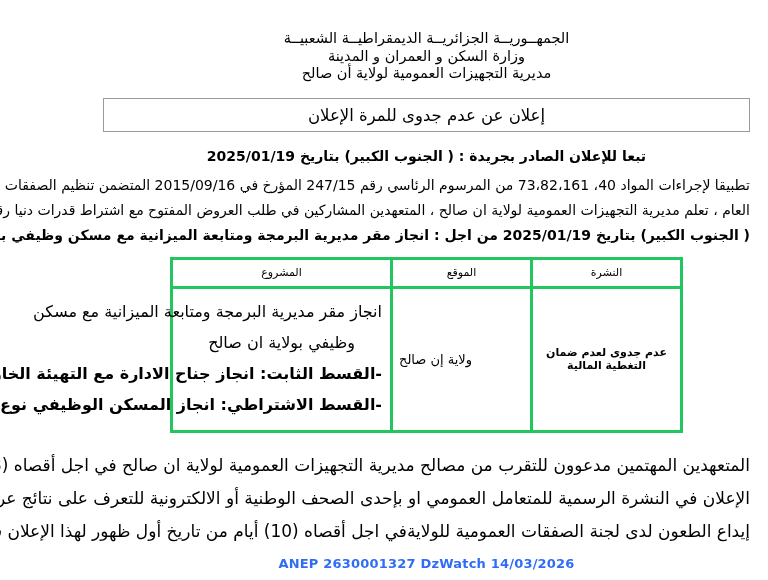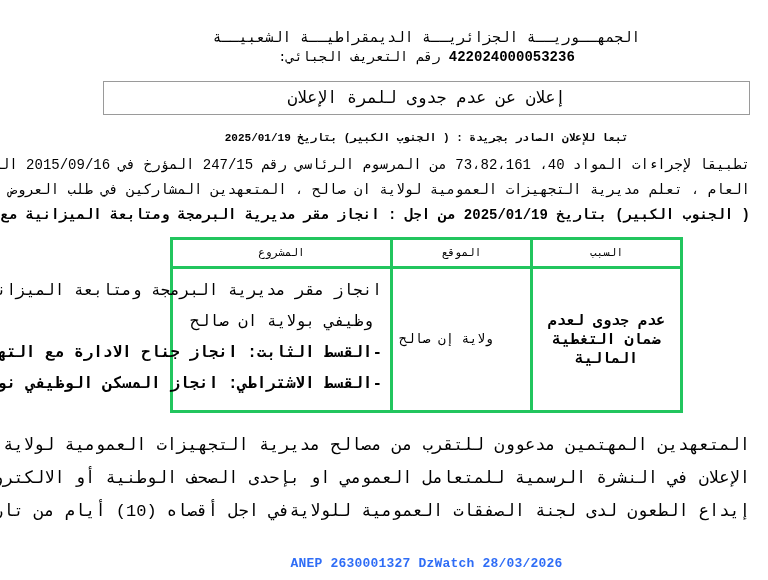--- a/index.html
+++ b/index.html
@@ -14,21 +14,20 @@
     color: #000000;
     overflow: hidden;
   }
 
   .page {
     position: relative;
     width: 683px;
     height: 580px;
     box-sizing: border-box;
     padding: 0 18px;
-    font-family: Liberation Mono, monospace;
   }
 
   
   .letterhead {
     text-align: center;
     padding-top: 30px;
     line-height: 1.22;
   }
   .letterhead .lh-line {
     font-size: 14.5px;
@@ -57,21 +56,21 @@
     justify-content: center;
   }
   .title-box .title-text {
     font-size: 16.5px;
     color: #000;
   }
 
   
   .subtitle {
     text-align: center;
-    font-size: 11px;
+    font-size: 14px;
     font-weight: bold;
     margin-top: 16px;
   }
 
   
   .intro {
     margin-top: 9px;
     font-size: 14px;
     line-height: 1.78;
     text-align: justify;
@@ -103,21 +102,21 @@
     font-size: 11px;
     font-weight: normal;
     text-align: center;
   }
   table.notice-table col.c-reason { width: 150px; }
   table.notice-table col.c-place  { width: 140px; }
   table.notice-table col.c-proj   { width: 220px; }
 
   td.cell-reason {
     text-align: center;
-    font-size: 15px;
+    font-size: 11px;
     font-weight: bold;
     padding: 4px 6px;
   }
   td.cell-place {
     text-align: left;
     font-size: 13px;
     padding: 4px 6px;
   }
   td.cell-project {
     padding: 7px 8px 9px 8px;
@@ -166,24 +165,22 @@
     letter-spacing: 0.2px;
   }
 </style>
 </head>
 <body>
 
 <div class="page">
 
   <div class="letterhead">
     <div class="lh-line">الجمهــوريــة الجزائريــة الديمقراطيــة الشعبيــة</div>
-    <div class="lh-tax">
-      <span class="tax-num">422024000053236</span>
-      <span>رقم التعريف الجبائي:</span>
-    </div>
+    <div class="lh-line">وزارة السكن و العمران و المدينة</div>
+    <div class="lh-line">مديرية التجهيزات العمومية لولاية أن صالح</div>
   </div>
 
   <div class="title-box">
     <span class="title-text">إعلان عن عدم جدوى للمرة الإعلان</span>
   </div>
 
   <div class="subtitle">تبعا للإعلان الصادر بجريدة : ( الجنوب الكبير) بتاريخ 2025/01/19</div>
 
   <div class="intro">
     <span class="ln">تطبيقا لإجراءات المواد 40، 73،82،161 من المرسوم الرئاسي رقم 247/15 المؤرخ في 2015/09/16   المتضمن تنظيم الصفقات العمومية وتفويضات المرفق</span>
@@ -192,21 +189,21 @@
   </div>
 
   <table class="notice-table">
     <colgroup>
       <col class="c-reason">
       <col class="c-place">
       <col class="c-proj">
     </colgroup>
     <thead>
       <tr>
-        <th>السبب</th>
+        <th>النشرة</th>
         <th>الموقع</th>
         <th>المشروع</th>
       </tr>
     </thead>
     <tbody>
       <tr>
         <td class="cell-reason">عدم جدوى لعدم ضمان التغطية المالية</td>
         <td class="cell-place">ولاية إن صالح</td>
         <td class="cell-project">
           <span class="pl center">انجاز مقر مديرية البرمجة ومتابعة الميزانية مع مسكن</span>
@@ -218,16 +215,16 @@
     </tbody>
   </table>
 
   <div class="closing">
     <span class="ln c1">المتعهدين المهتمين مدعوون للتقرب من مصالح مديرية التجهيزات العمومية لولاية ان صالح في اجل أقصاه (03) أيام من تاريخ   صدور  هذا</span>
     <span class="ln c2">الإعلان في النشرة الرسمية للمتعامل العمومي او بإحدى الصحف الوطنية أو الالكترونية للتعرف على نتائج عروضهم</span>
     <span class="ln c3">إيداع الطعون لدى لجنة الصفقات العمومية للولايةفي اجل أقصاه (10) أيام من تاريخ أول ظهور لهذا الإعلان في النشرة الرسمية للمتعامل العمومي</span>
   </div>
 
   <div class="footer">
-    <span class="anep">ANEP 2630001327 DzWatch 28/03/2026</span>
+    <span class="anep">ANEP 2630001327 DzWatch 14/03/2026</span>
   </div>
 
 </div>
 
 </body></html>

